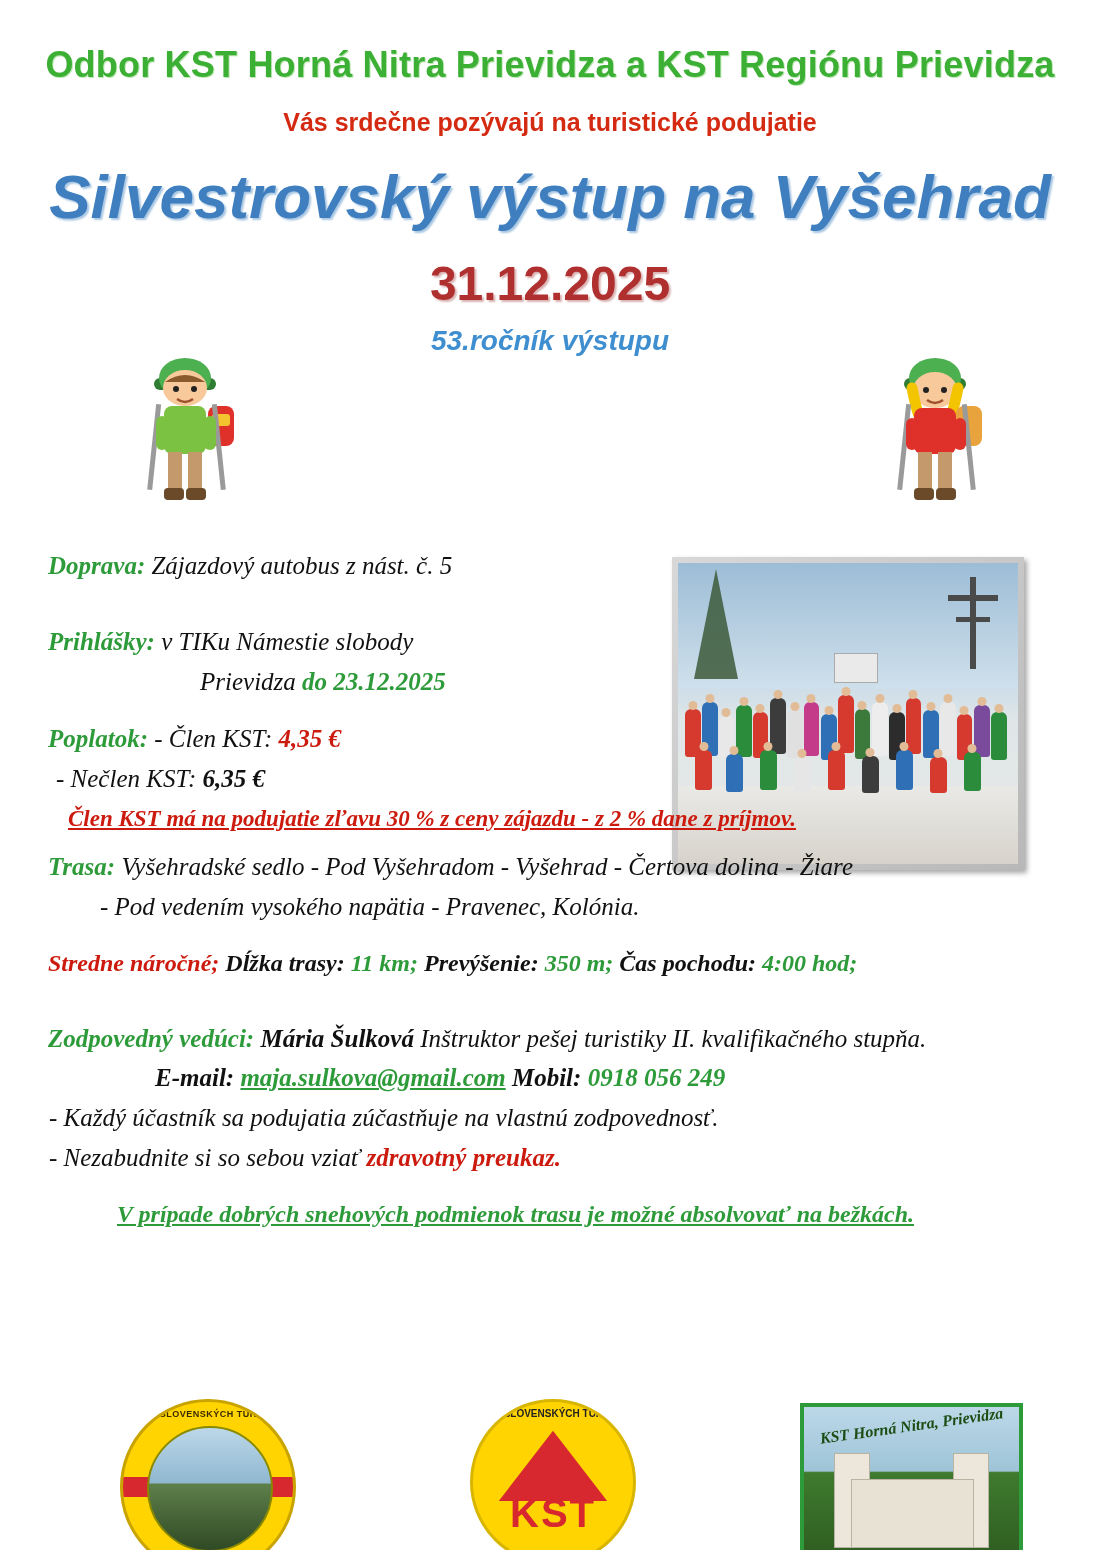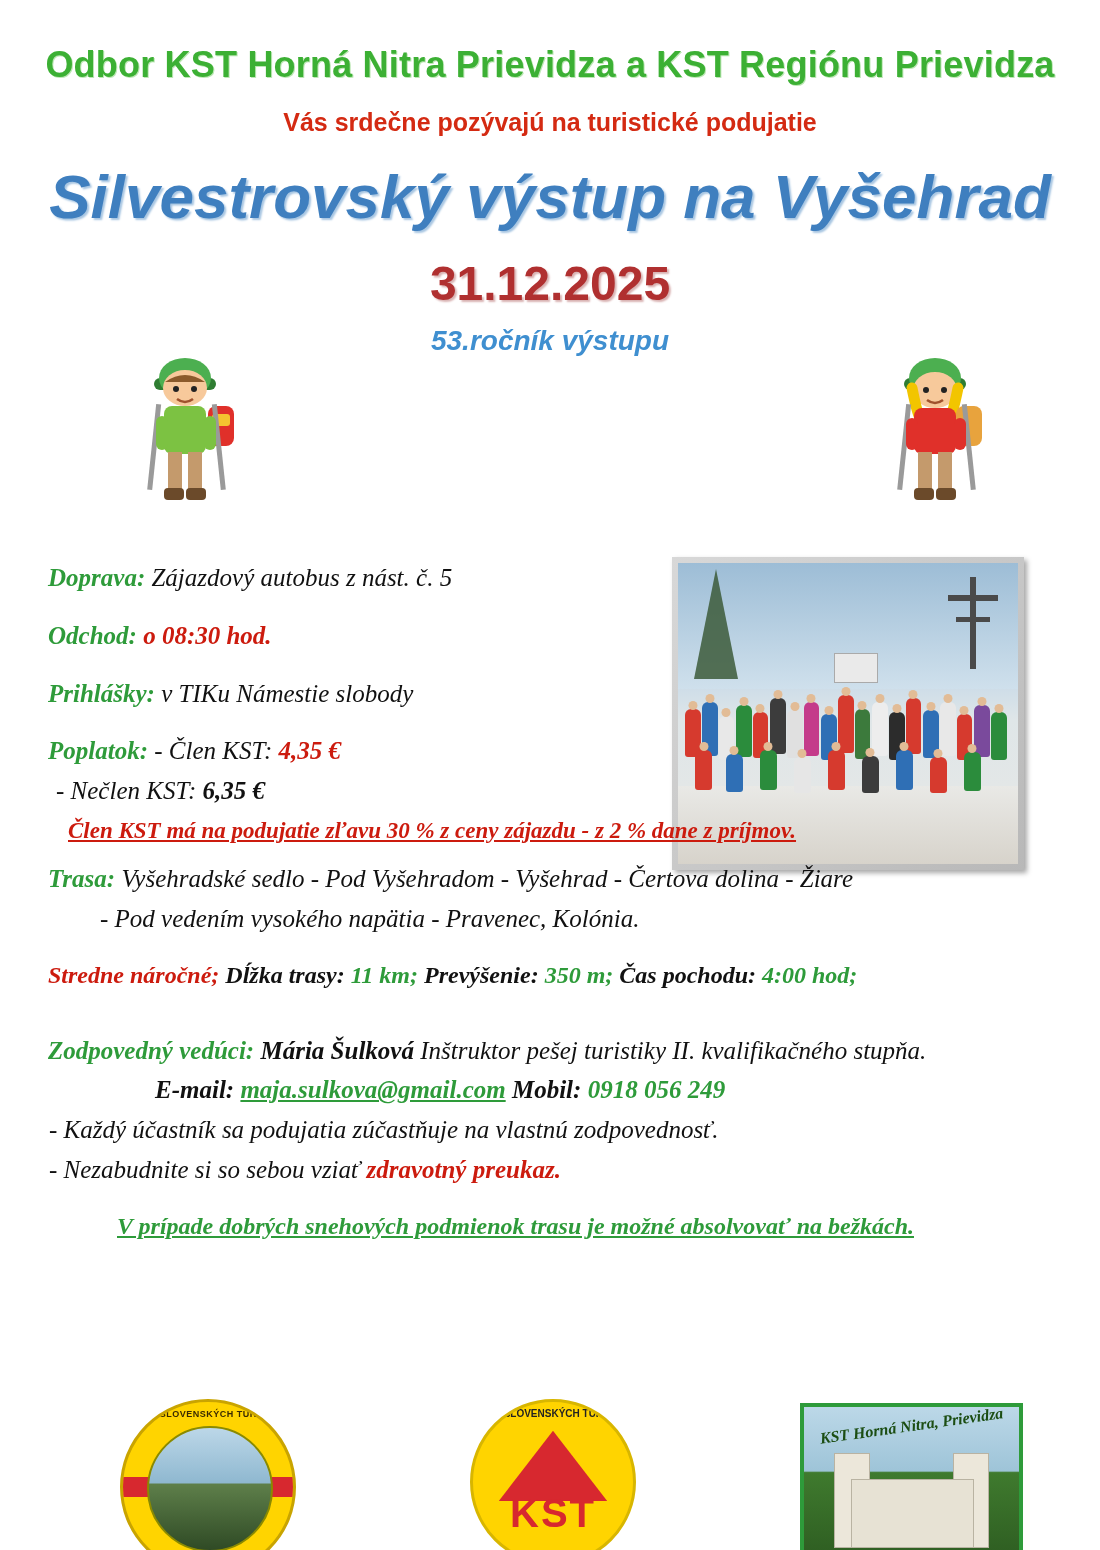--- a/index.html
+++ b/index.html
@@ -74,21 +74,21 @@
     position: absolute;
     width: 150px;
     height: 180px;
   }
   .hiker.left { left: 120px; top: 300px; }
   .hiker.right { left: 870px; top: 300px; }
 
   
   .content {
     position: absolute;
-    top: 517px;
+    top: 505px;
     left: 0;
     width: 945px;
   }
   .line {
     font-family: "Liberation Serif", serif;
     font-size: 25px;
     font-style: italic;
     color: #111111;
     margin: 0 0 6px 0;
     padding-left: 48px;
@@ -408,30 +408,30 @@
 
   <div class="content">
 
     <div class="line">
       <span class="lbl-green">Doprava:</span>
       <span class="normal">Zájazdový autobus  z nást. č. 5</span>
     </div>
 
     <div class="row-gap"></div>
 
-    <div class="line">
-      <span class="lbl-green">Odchod:</span>
-      <span class="val-red">o 08:30 hod.</span>
-    </div>
 
     <div class="row-gap"></div>
 
     <div class="line">
       <span class="lbl-green">Prihlášky:</span>
       <span class="normal">v TIKu Námestie slobody</span>
+    </div>
+    <div class="line indent1">
+      <span class="normal">Prievidza</span>
+      <span class="val-green">do 23.12.2025</span>
     </div>
 
     <div class="row-gap"></div>
 
     <div class="line">
       <span class="lbl-green">Poplatok:</span>
       <span class="normal">- Člen KST:</span>
       <span class="val-red">4,35 €</span>
     </div>
     <div class="line indent2">

